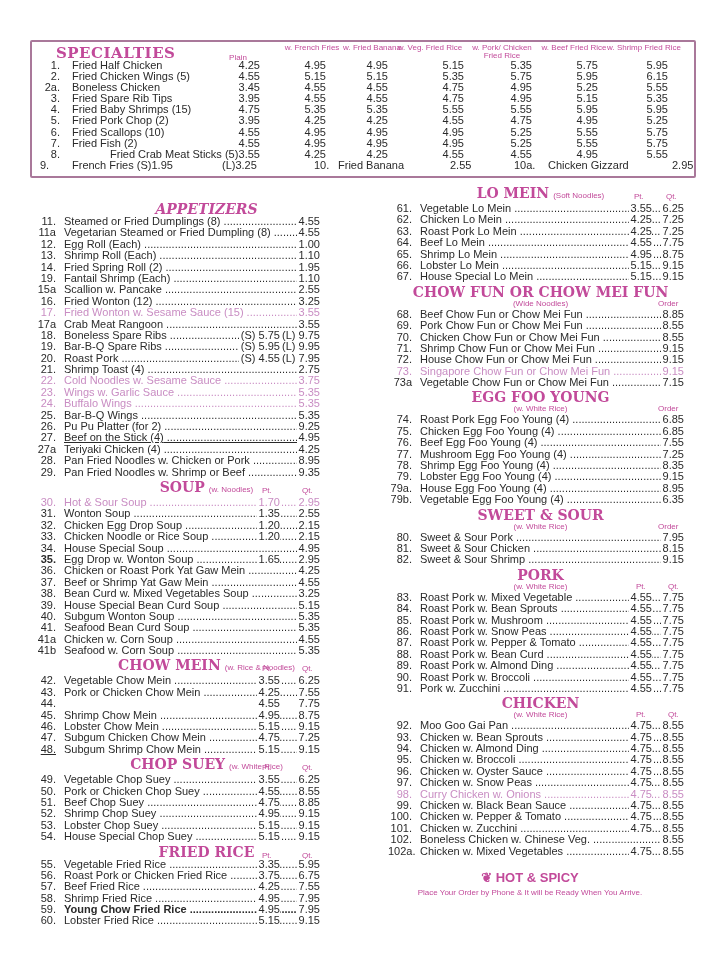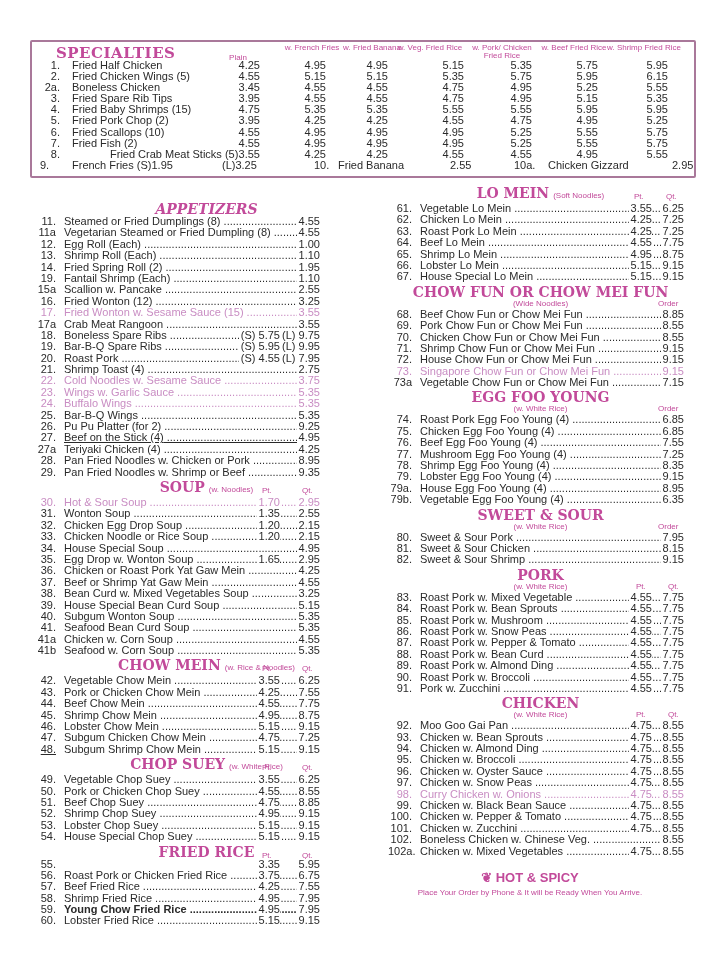--- a/index.html
+++ b/index.html
@@ -297,21 +297,21 @@
       <span class="name" style="left: 30px; width: 256px;">Chicken Noodle or Rice Soup</span>
       <span class="p1" style="right: 99px;">1.20</span>
       <span class="p2" style="right: 59px;">2.15</span>
     </div>
     <div class="row">
       <span class="num" style="left: 0px; width: 22px;">34.</span>
       <span class="name" style="left: 30px; width: 256px;">House Special Soup</span>
       <span class="p2" style="right: 59px;">4.95</span>
     </div>
     <div class="row">
-      <span class="num" style="left: 0px; width: 22px;">35.</span>
+      <span class="num" style="left: 0px; width: 22px; font-weight: bold;">35.</span>
       <span class="name" style="left: 30px; width: 256px;">Egg Drop w. Wonton Soup</span>
       <span class="p1" style="right: 99px;">1.65</span>
       <span class="p2" style="right: 59px;">2.95</span>
     </div>
     <div class="row">
       <span class="num" style="left: 0px; width: 22px;">36.</span>
       <span class="name" style="left: 30px; width: 256px;">Chicken or Roast Pork Yat Gaw Mein</span>
       <span class="p2" style="right: 59px;">4.25</span>
     </div>
     <div class="row">
@@ -357,21 +357,20 @@
       <span class="p2" style="right: 59px;">6.25</span>
     </div>
     <div class="row">
       <span class="num" style="left: 0px; width: 22px;">43.</span>
       <span class="name" style="left: 30px; width: 256px;">Pork or Chicken Chow Mein</span>
       <span class="p1" style="right: 99px;">4.25</span>
       <span class="p2" style="right: 59px;">7.55</span>
     </div>
     <div class="row">
       <span class="num" style="left: 0px; width: 22px;">44.</span>
-      <span class="name" style="left: 30px; width: 256px;">Beef Chow Mein</span>
       <span class="p1" style="right: 99px;">4.55</span>
       <span class="p2" style="right: 59px;">7.75</span>
     </div>
     <div class="row">
       <span class="num" style="left: 0px; width: 22px;">45.</span>
       <span class="name" style="left: 30px; width: 256px;">Shrimp Chow Mein</span>
       <span class="p1" style="right: 99px;">4.95</span>
       <span class="p2" style="right: 59px;">8.75</span>
     </div>
     <div class="row">
@@ -425,20 +424,21 @@
     </div>
     <div class="row">
       <span class="num" style="left: 0px; width: 22px;">54.</span>
       <span class="name" style="left: 30px; width: 256px;">House Special Chop Suey</span>
       <span class="p1" style="right: 99px;">5.15</span>
       <span class="p2" style="right: 59px;">9.15</span>
     </div>
     <div class="sec-title" style="margin-top: 2px;"><span>FRIED RICE</span><span class="sec-sub" style="position: absolute; left: 228px; top: 4px;">Pt.</span><span class="sec-sub" style="position: absolute; left: 268px; top: 4px;">Qt.</span></div>
     <div class="row">
       <span class="num" style="left: 0px; width: 22px;">55.</span>
+      <span class="name" style="left: 30px; width: 256px;">Vegetable Fried Rice</span>
       <span class="p1" style="right: 99px;">3.35</span>
       <span class="p2" style="right: 59px;">5.95</span>
     </div>
     <div class="row">
       <span class="num" style="left: 0px; width: 22px;">56.</span>
       <span class="name" style="left: 30px; width: 256px;">Roast Pork or Chicken Fried Rice</span>
       <span class="p1" style="right: 99px;">3.75</span>
       <span class="p2" style="right: 59px;">6.75</span>
     </div>
     <div class="row">

